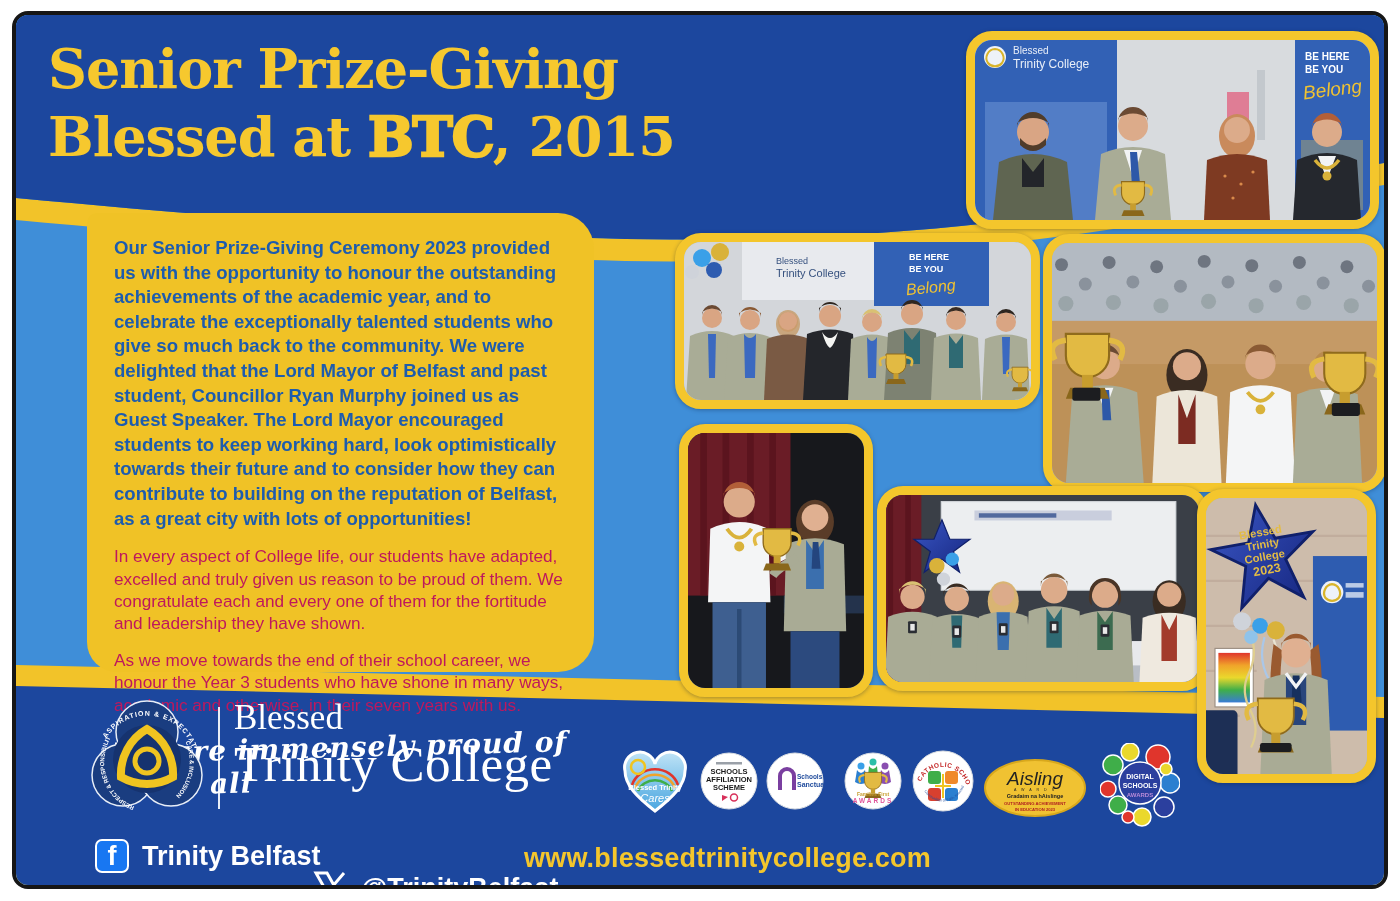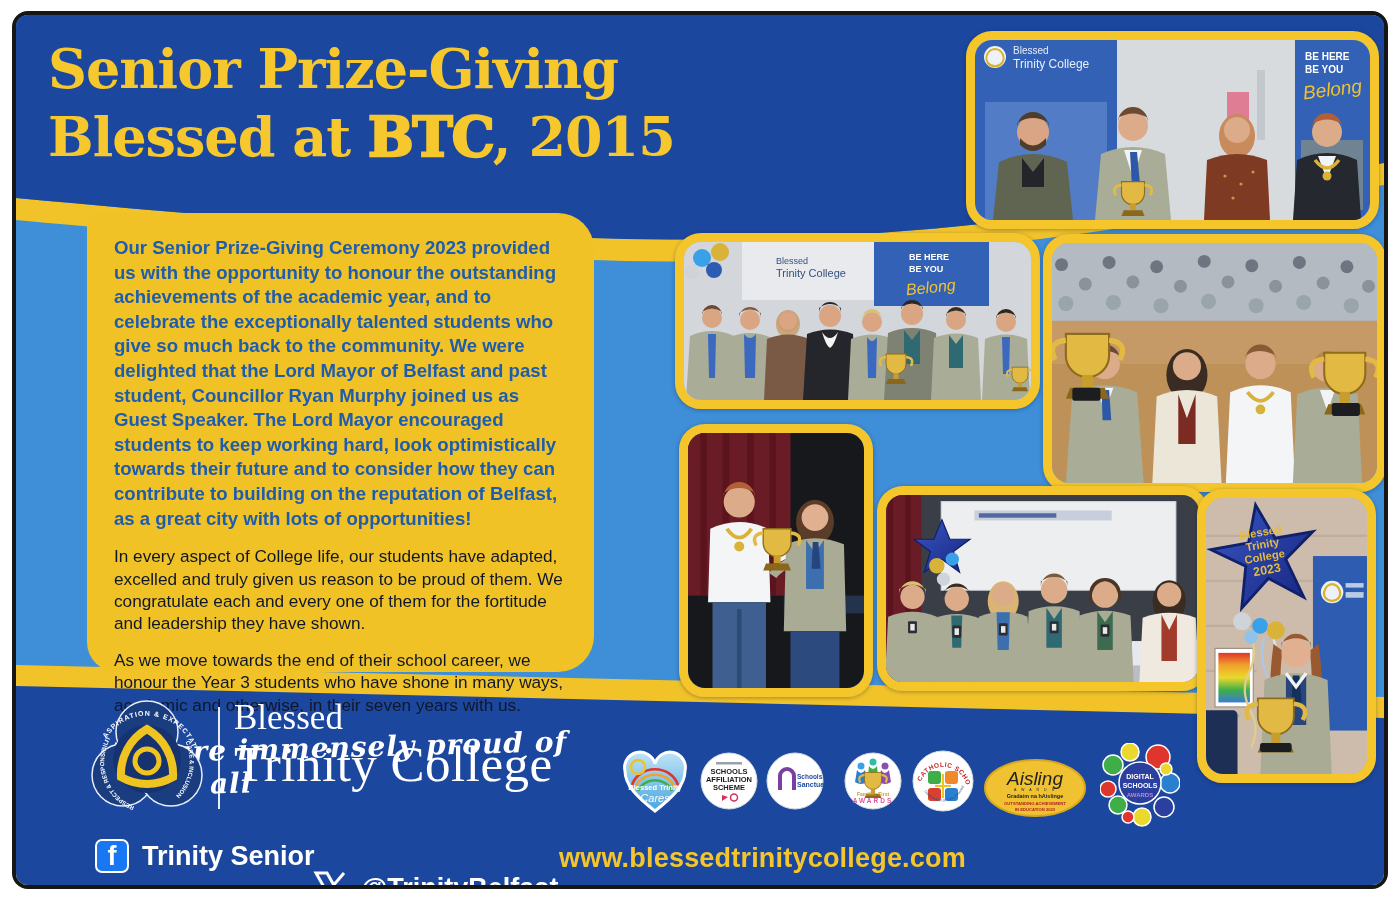--- a/index.html
+++ b/index.html
@@ -12,21 +12,21 @@
 
   
   .title{left:32px;top:20px;width:940px;color:#f6c82e;font-family:"DejaVu Serif",serif;
          font-weight:700;font-size:54px;line-height:68px;letter-spacing:-1px;}
   .title .btc{-webkit-text-stroke:2.4px #f6c82e;}
 
   
   .textbox{left:43px;top:198px;width:507px;height:459px;background:#f0c226;
            border-radius:10px 36px 36px 30px;padding:23px 20px 0 27px;box-sizing:border-box;margin-left:28px;}
   .p-blue{color:#1d5cae;font-weight:700;font-size:18.6px;line-height:24.6px;margin:0;}
-  .p-dark{color:#0f172a;font-size:17.2px;line-height:22.4px;margin:14px 0 0 0;font-weight:500;}
+  .p-dark{color:#be185d;font-size:17.2px;line-height:22.4px;margin:14px 0 0 0;font-weight:500;}
   .tagline{font-family:"DejaVu Serif",serif;font-style:italic;font-weight:700;color:#ffffff;
            font-size:28px;margin-top:15px;letter-spacing:1px;transform:rotate(-1.5deg);}
 
   
   .photo{border:9px solid #f4c62c;border-radius:26px;overflow:hidden;background:#9db6c9;
          box-shadow:0 1px 4px rgba(10,25,60,.35);}
   .photo svg{display:block;width:100%;height:100%;}
 
   
   .divider{left:202px;top:692px;width:2px;height:102px;background:rgba(255,255,255,.9);}
@@ -547,27 +547,27 @@
         <circle cx="28" cy="74" r="6" fill="#e0352c"></circle>
     </g>
     <circle cx="40" cy="40" r="21" fill="#2b3f9e" stroke="#ffffff" stroke-width="1.5"></circle>
     <text x="40" y="36" text-anchor="middle" font-size="7" font-weight="bold" fill="#ffffff">DIGITAL</text>
     <text x="40" y="45" text-anchor="middle" font-size="7" font-weight="bold" fill="#ffffff">SCHOOLS</text>
     <text x="40" y="54" text-anchor="middle" font-size="6" font-weight="bold" fill="#b88ad8">AWARDS</text>
   </svg>
 
   <div class="abs soc-row" style="left:79px;top:824px;">
     <div class="fb-badge">f</div>
-    <span>Trinity Senior</span>
+    <span>Trinity Belfast</span>
   </div>
 
   <div class="abs soc-row" style="left:296px;top:836px;margin-top:20px;">
     <svg width="36" height="34" viewBox="0 0 36 34">
       <path d="M4,2 L15,2 L32,32 L21,32 Z M32,2 L20,16 M4,32 L16,18" fill="none" stroke="#ffffff" stroke-width="3"></path>
     </svg>
     <span>@TrinityBelfast</span>
   </div>
 
-  <div class="abs url" style="left:543px;top:828px;">
+  <div class="abs url" style="left:508px;top:828px;">
     <span>www.blessed</span><b>trinity</b><span>college.com</span>
   </div>
 
 </div>
 
 </body></html>

